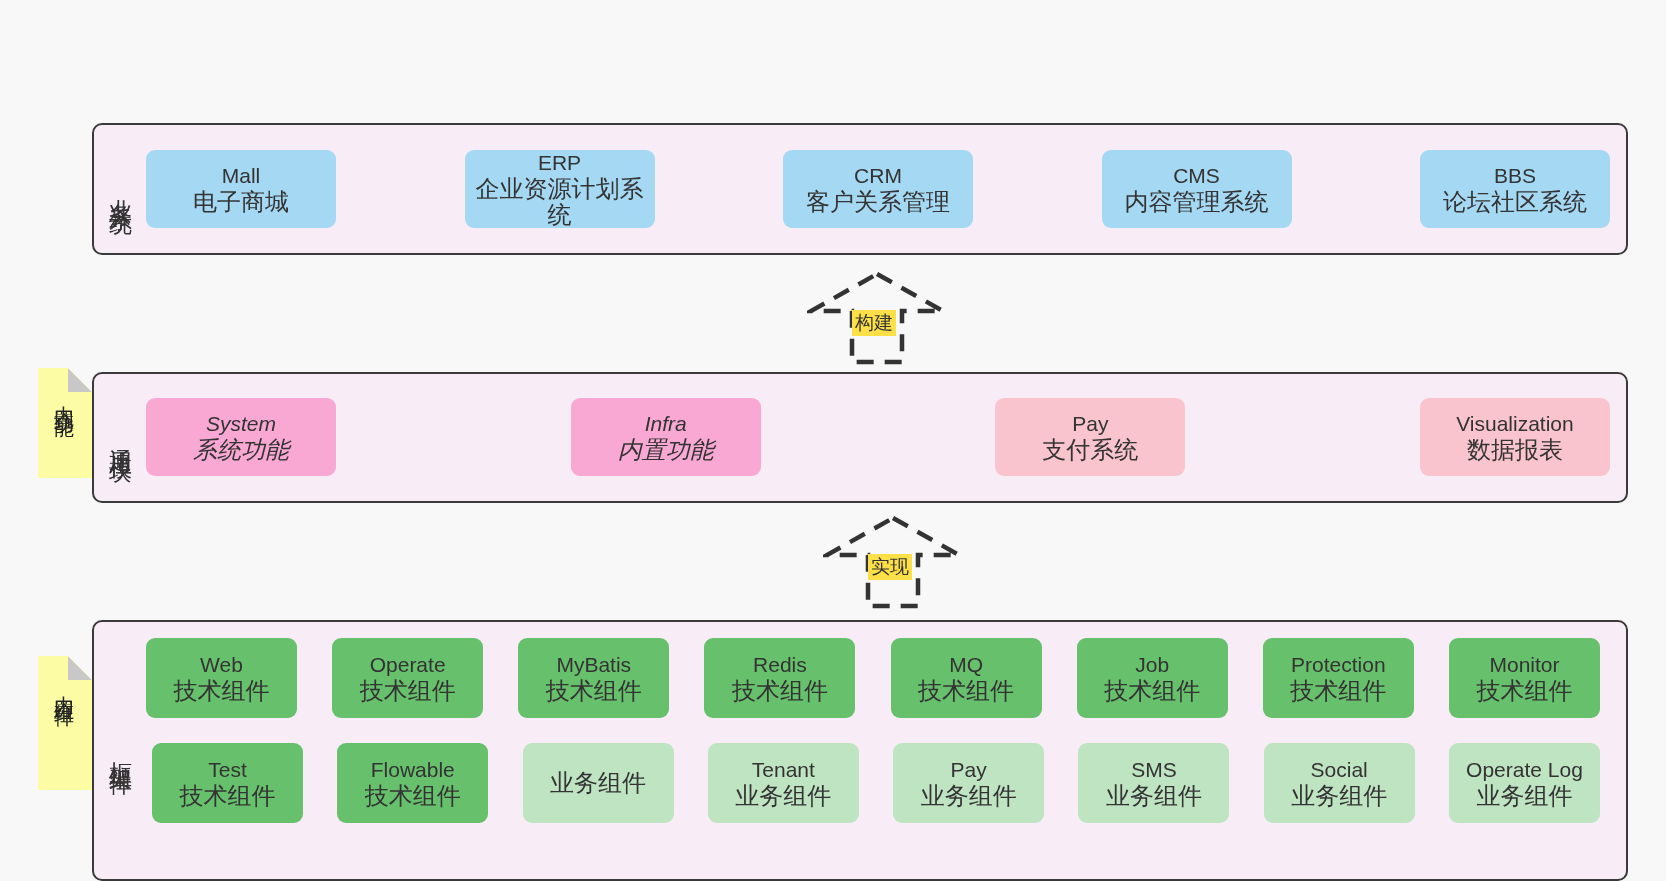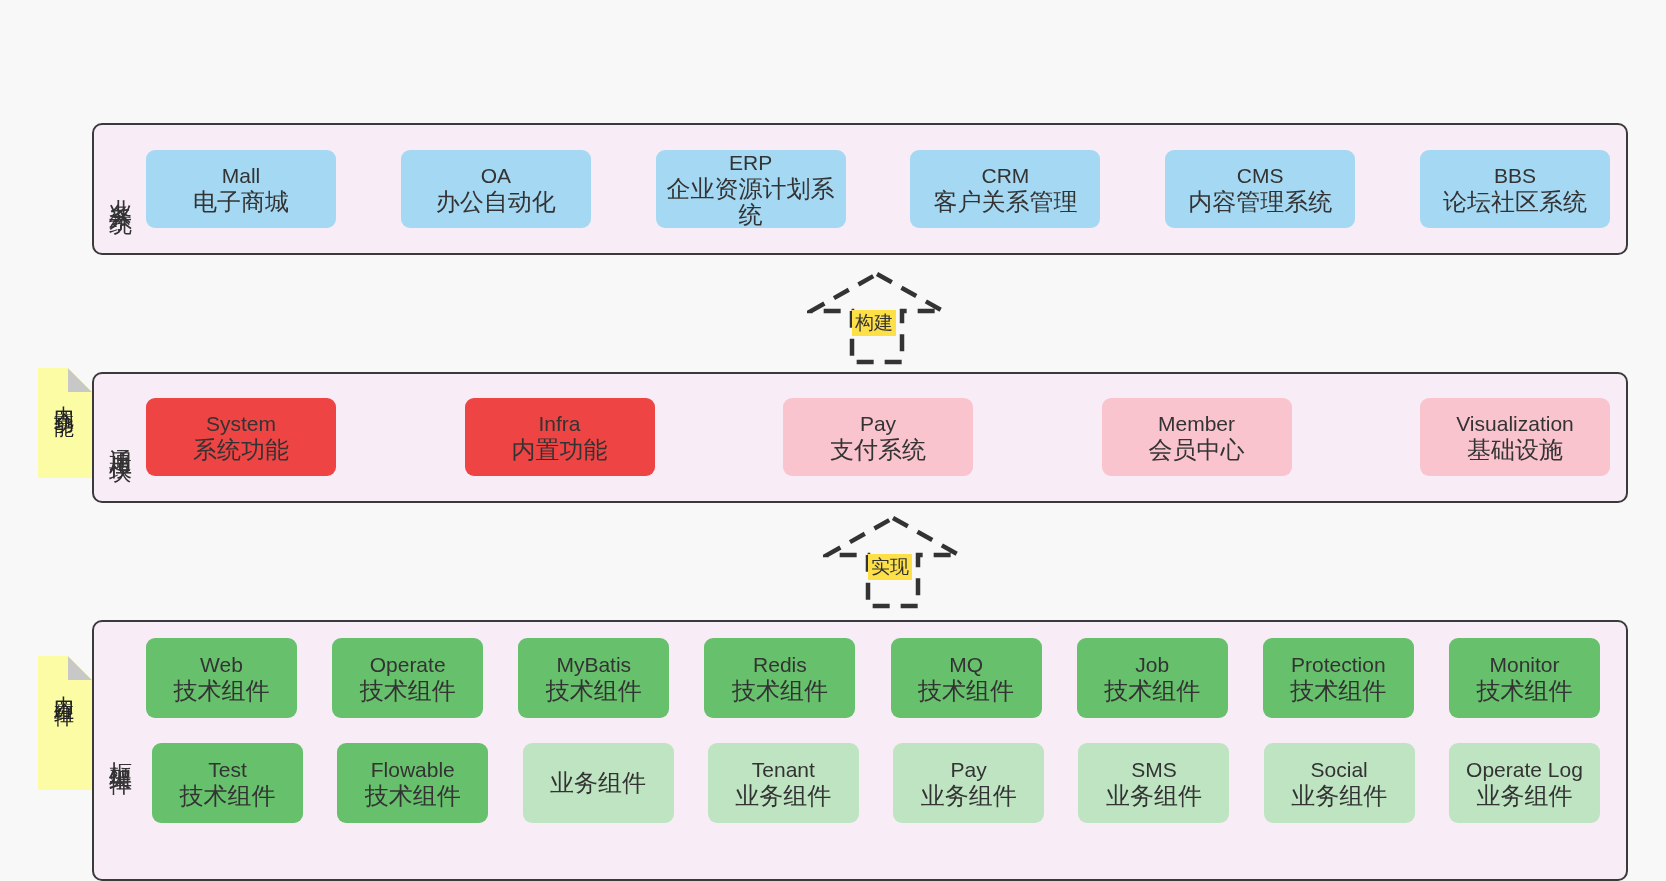--- a/index.html
+++ b/index.html
@@ -43,21 +43,21 @@
     border-radius:9px;
     display:flex;flex-direction:column;justify-content:center;align-items:center;
     text-align:center;color:#333;box-sizing:border-box;padding:2px 6px;
   }
   .row-6 .box{width:190px;height:78px;}
   .row-8 .box{width:151px;height:80px;}
   .box-name,.box-sub{font-size:24px;line-height:26px;}
   .box-name{font-size:21px;}
 
   .blue{background:#a5d8f3;}
-  .red{background:#ef4444;}
+  .red{background:#f9a8d4;font-style:italic;}
   .pink{background:#fac4ce;}
   .green{background:#67c16c;}
   .lightgreen{background:#bfe4c2;}
 
   
   .note{
     position:absolute;left:38px;width:54px;
     background:#fbfca4;z-index:0;
     clip-path:polygon(0 0, calc(100% - 24px) 0, 100% 24px, 100% 100%, 0 100%);
   }
@@ -104,24 +104,20 @@
   </div>
 
   <section class="panel panel-top">
     <div class="vlabel">业务系统</div>
     <div class="row row-6">
         <div class="box blue">
           <div class="box-name">Mall</div>
           <div class="box-sub">电子商城</div>
         </div>
         <div class="box blue">
-          <div class="box-name">OA</div>
-          <div class="box-sub">办公自动化</div>
-        </div>
-        <div class="box blue">
           <div class="box-name">ERP</div>
           <div class="box-sub">企业资源计划系统</div>
         </div>
         <div class="box blue">
           <div class="box-name">CRM</div>
           <div class="box-sub">客户关系管理</div>
         </div>
         <div class="box blue">
           <div class="box-name">CMS</div>
           <div class="box-sub">内容管理系统</div>
@@ -149,26 +145,22 @@
         </div>
         <div class="box red">
           <div class="box-name">Infra</div>
           <div class="box-sub">内置功能</div>
         </div>
         <div class="box pink">
           <div class="box-name">Pay</div>
           <div class="box-sub">支付系统</div>
         </div>
         <div class="box pink">
-          <div class="box-name">Member</div>
-          <div class="box-sub">会员中心</div>
-        </div>
-        <div class="box pink">
           <div class="box-name">Visualization</div>
-          <div class="box-sub">基础设施</div>
+          <div class="box-sub">数据报表</div>
         </div>
       </div>
   </section>
 
   <div class="arrow arrow-2">
     <svg width="140" height="96" viewBox="0 0 140 96">
       <path d="M70 4 L136 41 L95 41 L95 92 L45 92 L45 41 L4 41 Z" fill="none" stroke="#333333" stroke-width="4.5" stroke-dasharray="17 11" stroke-linejoin="miter"></path>
     </svg>
     <span class="arrow-label">实现</span>
   </div>

